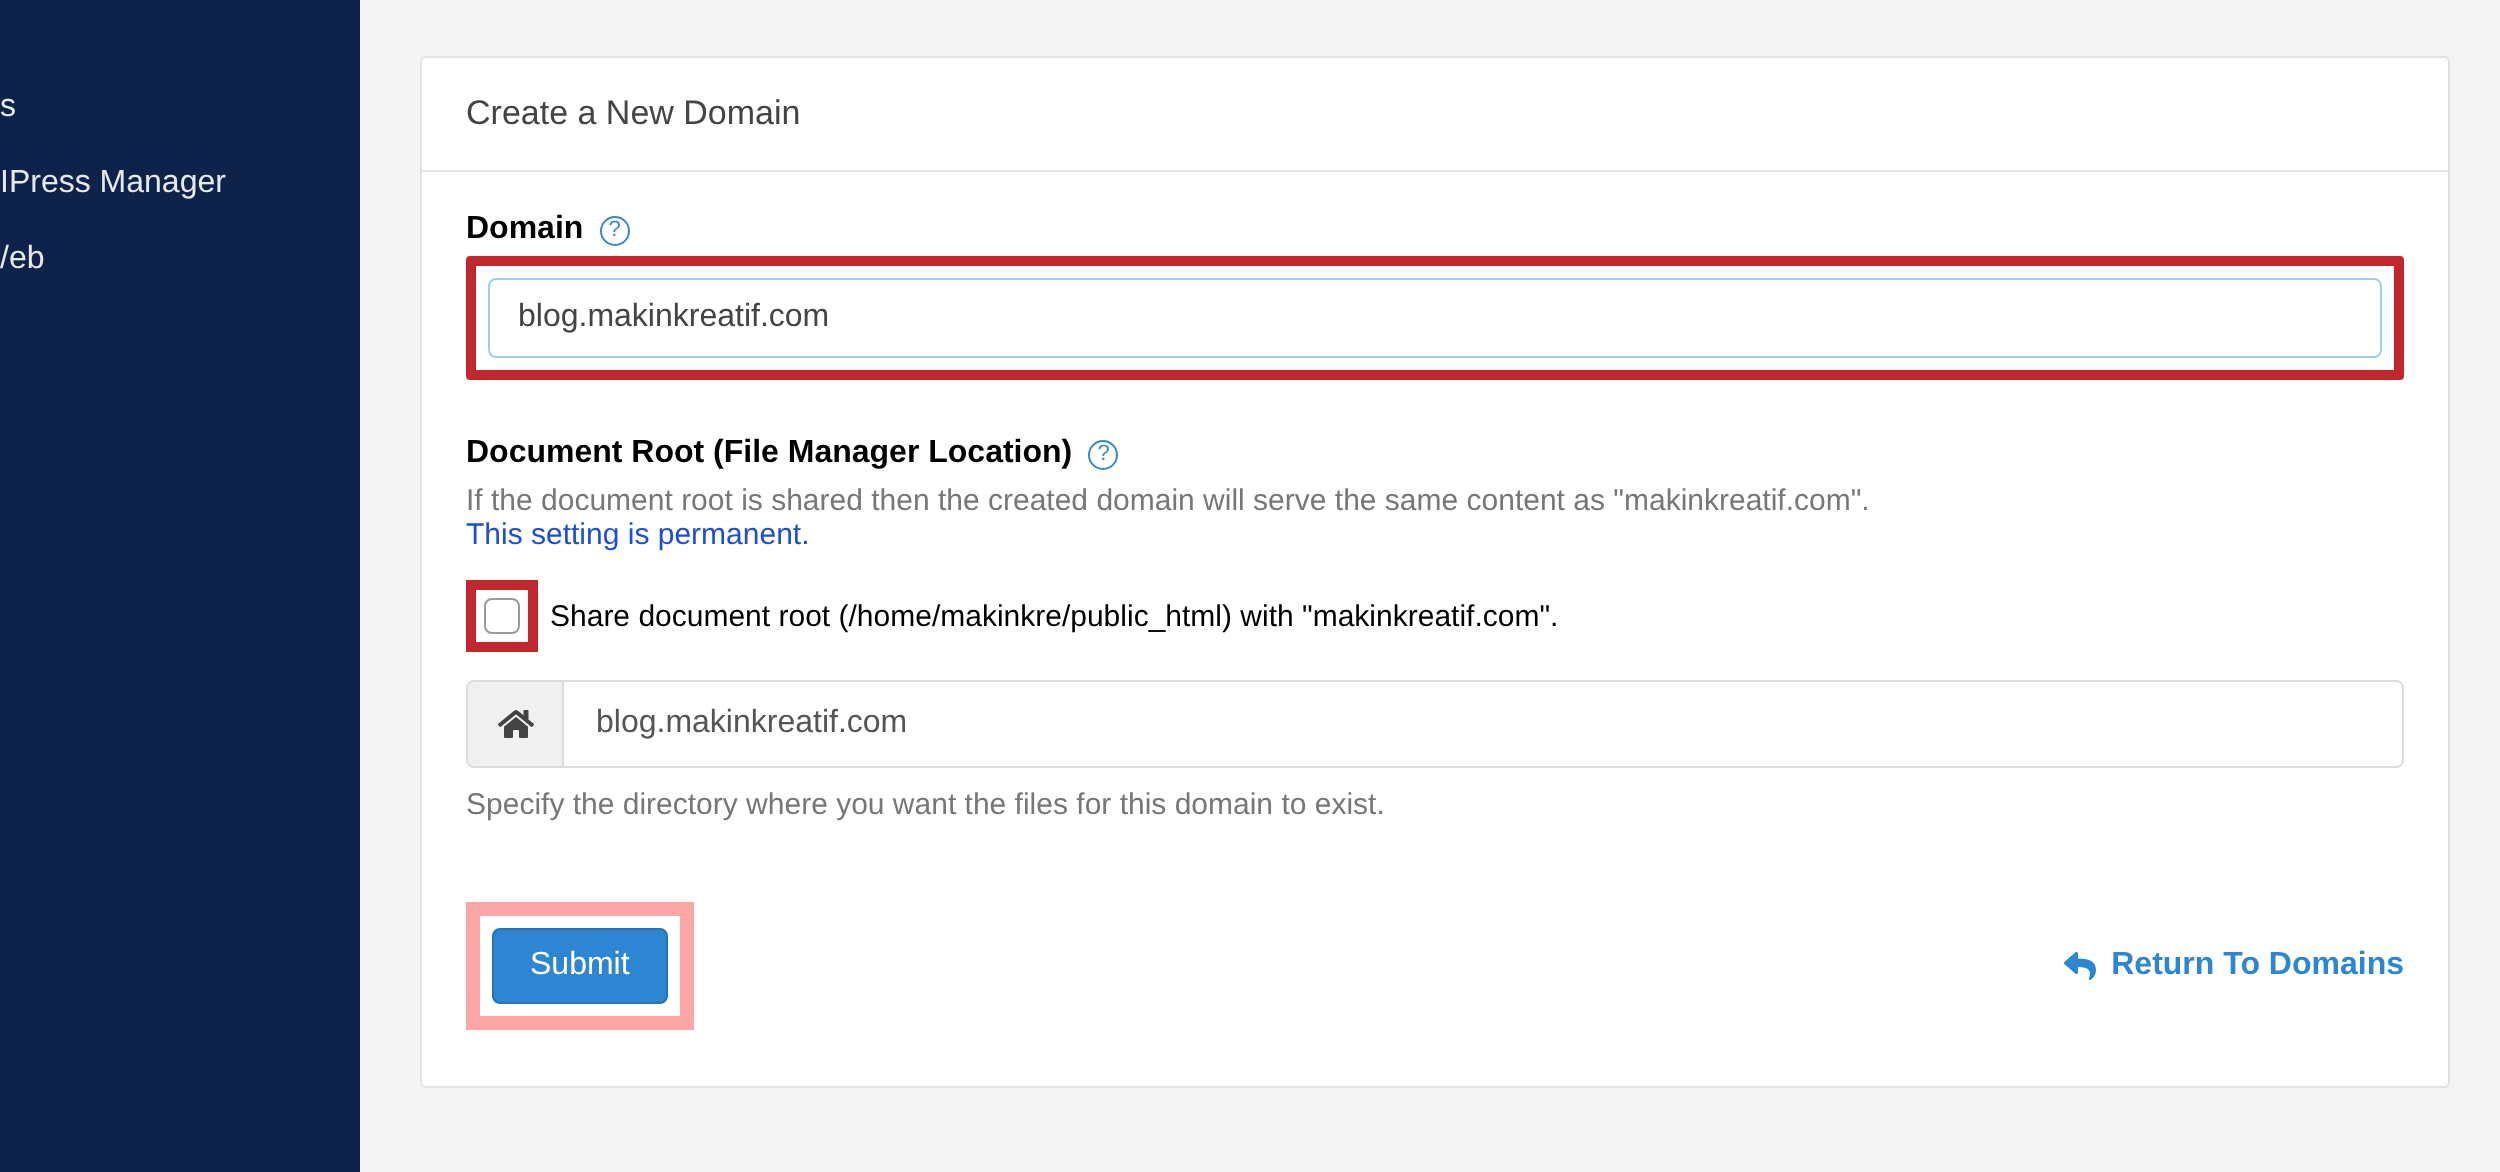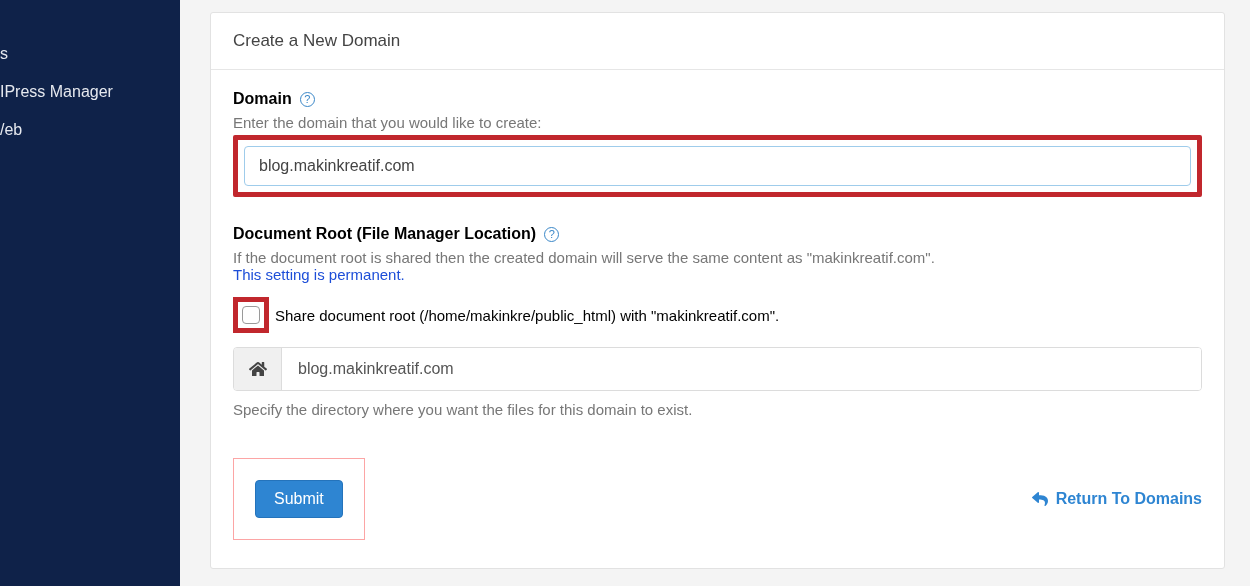--- a/index.html
+++ b/index.html
@@ -22,20 +22,21 @@
   }
   .sidebar-item {
     padding: 10px 0 10px 0;
     font-size: 16px;
     cursor: pointer;
     white-space: nowrap;
   }
   .main {
     flex: 1;
     padding: 12px 25px 0 30px;
+    margin-top: 16px;
   }
   .panel {
     background: #fff;
     border: 1px solid #e2e2e2;
     border-radius: 3px;
   }
   .panel-header {
     padding: 18px 22px;
     border-bottom: 1px solid #e6e6e6;
     font-size: 17px;
@@ -137,22 +138,22 @@
     font-size: 16px;
     color: #555;
     outline: none;
   }
   .action-row {
     display: flex;
     align-items: center;
     margin-top: 40px;
   }
   .submit-hl {
-    border: 1px solid #fca5a5;
-    padding: 21px;
+    border: 7px solid #fca5a5;
+    padding: 6px;
     display: inline-block;
   }
   .btn {
     display: inline-block;
     padding: 9px 18px;
     font-size: 16px;
     border-radius: 4px;
     cursor: pointer;
     border: 1px solid transparent;
   }
@@ -189,21 +190,20 @@
 </div>
 
 <div class="main">
   <div class="panel">
     <div class="panel-header">Create a New Domain</div>
     <div class="panel-body">
 
       <div>
         <span class="field-label">Domain</span>
         <span class="help-icon">?</span>
-        <div class="hint">Enter the domain that you would like to create:</div>
         <div class="highlight-box">
           <input class="text-input" type="text" value="blog.makinkreatif.com" style="">
         </div>
       </div>
 
       <div class="section-gap">
         <span class="field-label">Document Root (File Manager Location)</span>
         <span class="help-icon">?</span>
         <div class="hint">
           <span>If the document root is shared then the created domain will serve the same content as "</span><span>makinkreatif.com</span><span>".</span>

